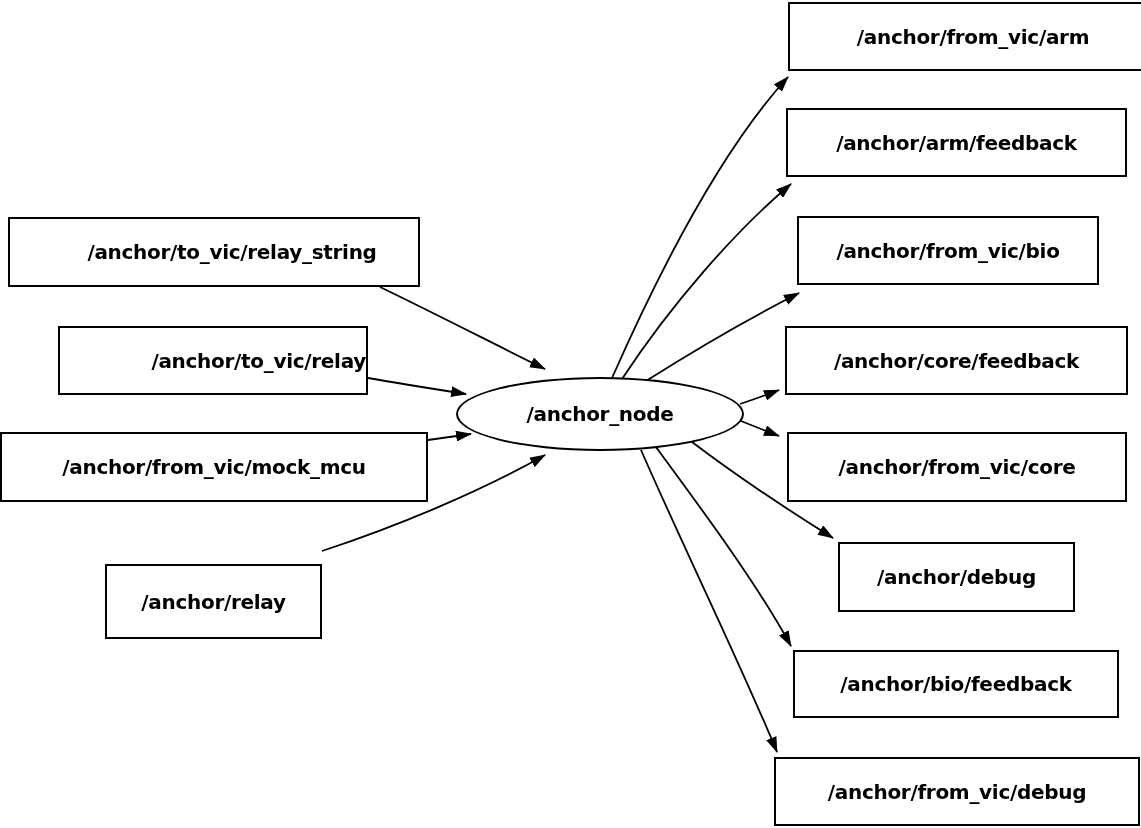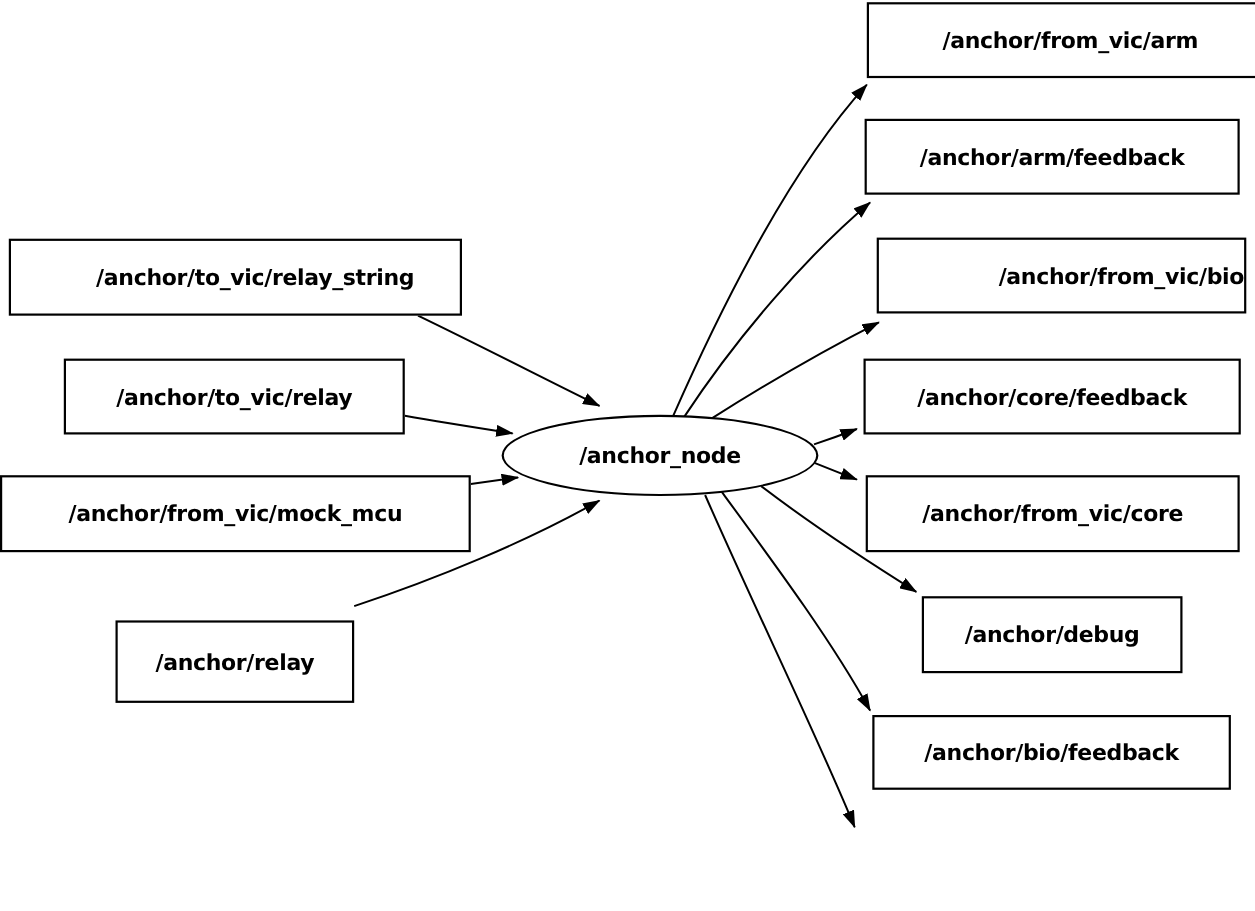--- a/index.html
+++ b/index.html
@@ -39,31 +39,31 @@
     font-size: 20px;
     font-weight: 600;
     letter-spacing: -0.3px;
     white-space: nowrap;
     text-align: center;
   }
   .node.ellipse { border-radius: 50%; }
 
   
   .l0 { left: 8px;   top: 217px; width: 412px; height: 70px; padding-left: 36px; }
-  .l1 { left: 58px;  top: 326px; width: 310px; height: 69px; }
+  .l1 { left: 58px;  top: 326px; width: 310px; height: 69px; justify-content: flex-end; }
   .l2 { left: 0px;   top: 432px; width: 428px; height: 70px; }
   .l3 { left: 105px; top: 564px; width: 217px; height: 75px; }
 
   
   .el { left: 456px; top: 377px; width: 288px; height: 74px; }
 
   
   .r0 { left: 788px; top: 2px;   width: 370px; height: 69px; }
   .r1 { left: 786px; top: 108px; width: 341px; height: 69px; }
-  .r2 { left: 797px; top: 216px; width: 336px; height: 69px; justify-content: flex-end; }
+  .r2 { left: 797px; top: 216px; width: 302px; height: 69px; }
   .r3 { left: 785px; top: 326px; width: 343px; height: 69px; align-items: center; }
   .r4 { left: 787px; top: 432px; width: 340px; height: 70px; }
   .r5 { left: 838px; top: 542px; width: 237px; height: 70px; }
   .r6 { left: 793px; top: 650px; width: 326px; height: 68px; }
   .r7 { left: 774px; top: 757px; width: 366px; height: 69px; }
 </style>
 </head>
 <body>
 
 <div class="canvas">
@@ -121,14 +121,17 @@
   </div>
   <div class="node r4">
     <span>/anchor/from_vic/core</span>
   </div>
   <div class="node r5">
     <span>/anchor/debug</span>
   </div>
   <div class="node r6">
     <span>/anchor/bio/feedback</span>
   </div>
+  <div class="node r7">
+    <span>/anchor/from_vic/debug</span>
+  </div>
 
 </div>
 
 </body></html>

